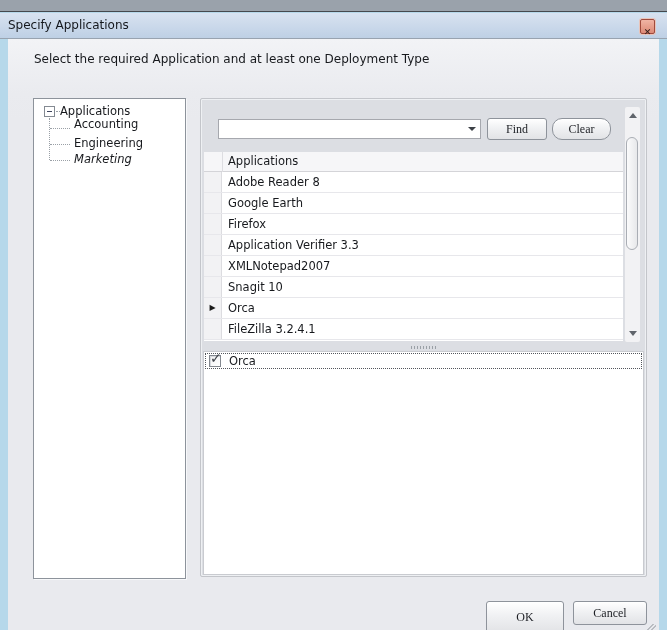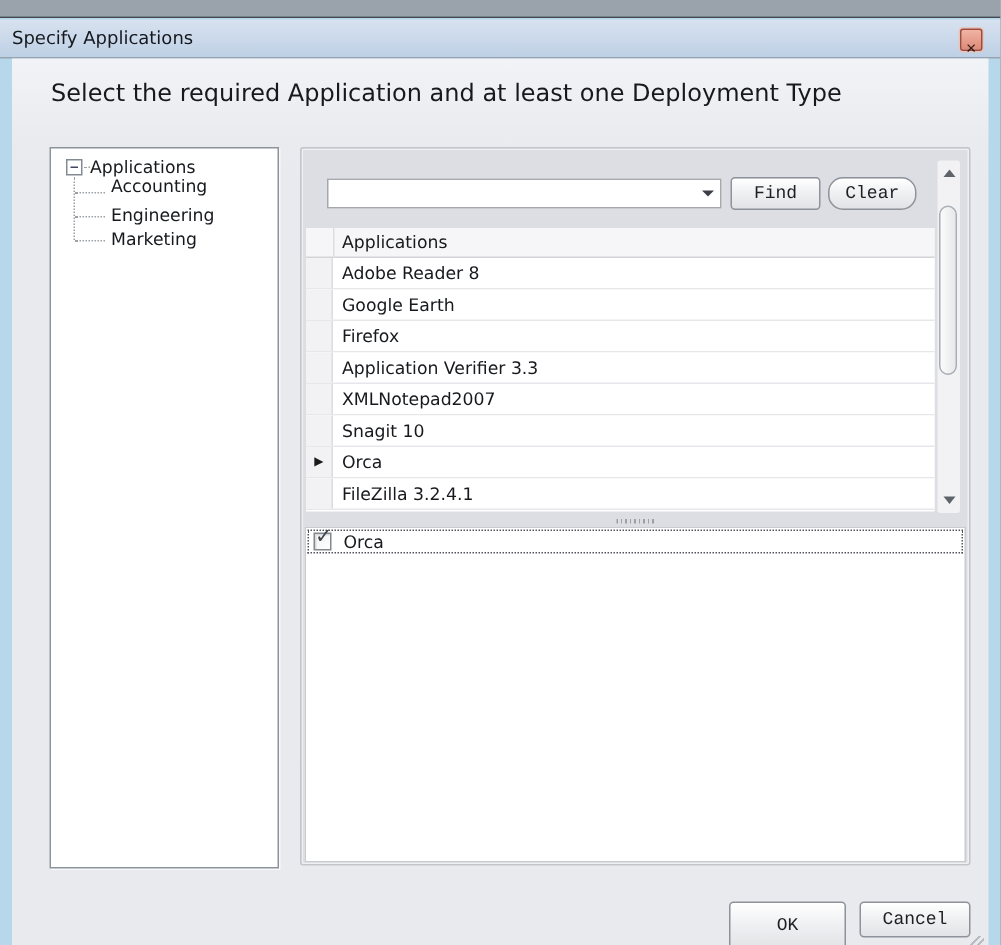--- a/index.html
+++ b/index.html
@@ -32,21 +32,21 @@
   }
   
   .content{
     position:absolute; top:27px; left:8px; width:651px; height:595px;
     background:linear-gradient(#f2f3f6 0px,#eaebef 55px,#e9eaee 80px);
   }
   .bottom-edge{
     position:absolute; left:0; right:0; top:622px; height:1px; background:#66bcd5;
   }
   .instruction{
-    position:absolute; left:26px; top:13px; font-size:16px; color:#17191d;
+    position:absolute; left:26px; top:13px; font-size:12px; color:#17191d;
   }
   
   .tree-panel{
     position:absolute; left:25px; top:59px; width:153px; height:481px;
     background:#fff; border:1px solid #8d939b;
     box-shadow:1px 1px 0 #f7f8fa;
     font-size:11.5px; color:#17191d;
   }
   .expander{
     position:absolute; left:10px; top:7px; width:11px; height:11px;
@@ -61,21 +61,21 @@
     position:absolute; left:15px; top:19px; width:1px; height:42px;
     border-left:1px dotted #9aa0a6;
   }
   .tree-stub{ position:absolute; height:1px; border-top:1px dotted #9aa0a6; }
   .stub-root{ left:22px; top:12px; width:4px; }
   .stub-0{ left:16px; top:29px; width:20px; }
   .stub-1{ left:16px; top:45px; width:20px; }
   .stub-2{ left:16px; top:61px; width:20px; }
   .child-0{ left:40px; top:18px;text-align:right; }
   .child-1{ left:40px; top:37px; }
-  .child-2{ left:40px; top:53px; }
+  .child-2{ left:40px; top:53px;font-style:italic; }
   
   .right-panel{
     position:absolute; left:192px; top:59px; width:447px; height:479px;
     background:#dcdee3; border:1px solid #c3c5ca; border-radius:2px;
     box-shadow:inset 0 0 0 1px #eef0f3;
   }
   
   .combo{
     position:absolute; left:17px; top:20px; width:263px; height:20px;
     background:#fff; border:1px solid #a6a8ae;
@@ -89,21 +89,21 @@
   }
   .tri-down{
     position:absolute; left:3px; top:7px; width:0; height:0;
     border-left:4px solid transparent; border-right:4px solid transparent;
     border-top:4px solid #3c4046;
   }
   .btn{
     background:linear-gradient(#ffffff,#f0f1f3 45%,#e2e3e6);
     border:1px solid #8e939b; border-radius:3px;
     box-shadow:inset 0 1px 0 #ffffff;
-    font-family:Liberation Mono, monospace;
+    font-family:Liberation Serif, serif;
     font-size:12px; color:#1d1f24; cursor:pointer;
   }
   .btn-find{ position:absolute; left:286px; top:19px; width:60px; height:22px; }
   .btn-clear{ position:absolute; left:351px; top:19px; width:59px; height:22px;border-radius:10px; }
   
   .table{
     position:absolute; left:3px; top:53px; width:419px; height:189px;
     background:#fff; font-size:11.5px; color:#17191d;
   }
   .thead{

